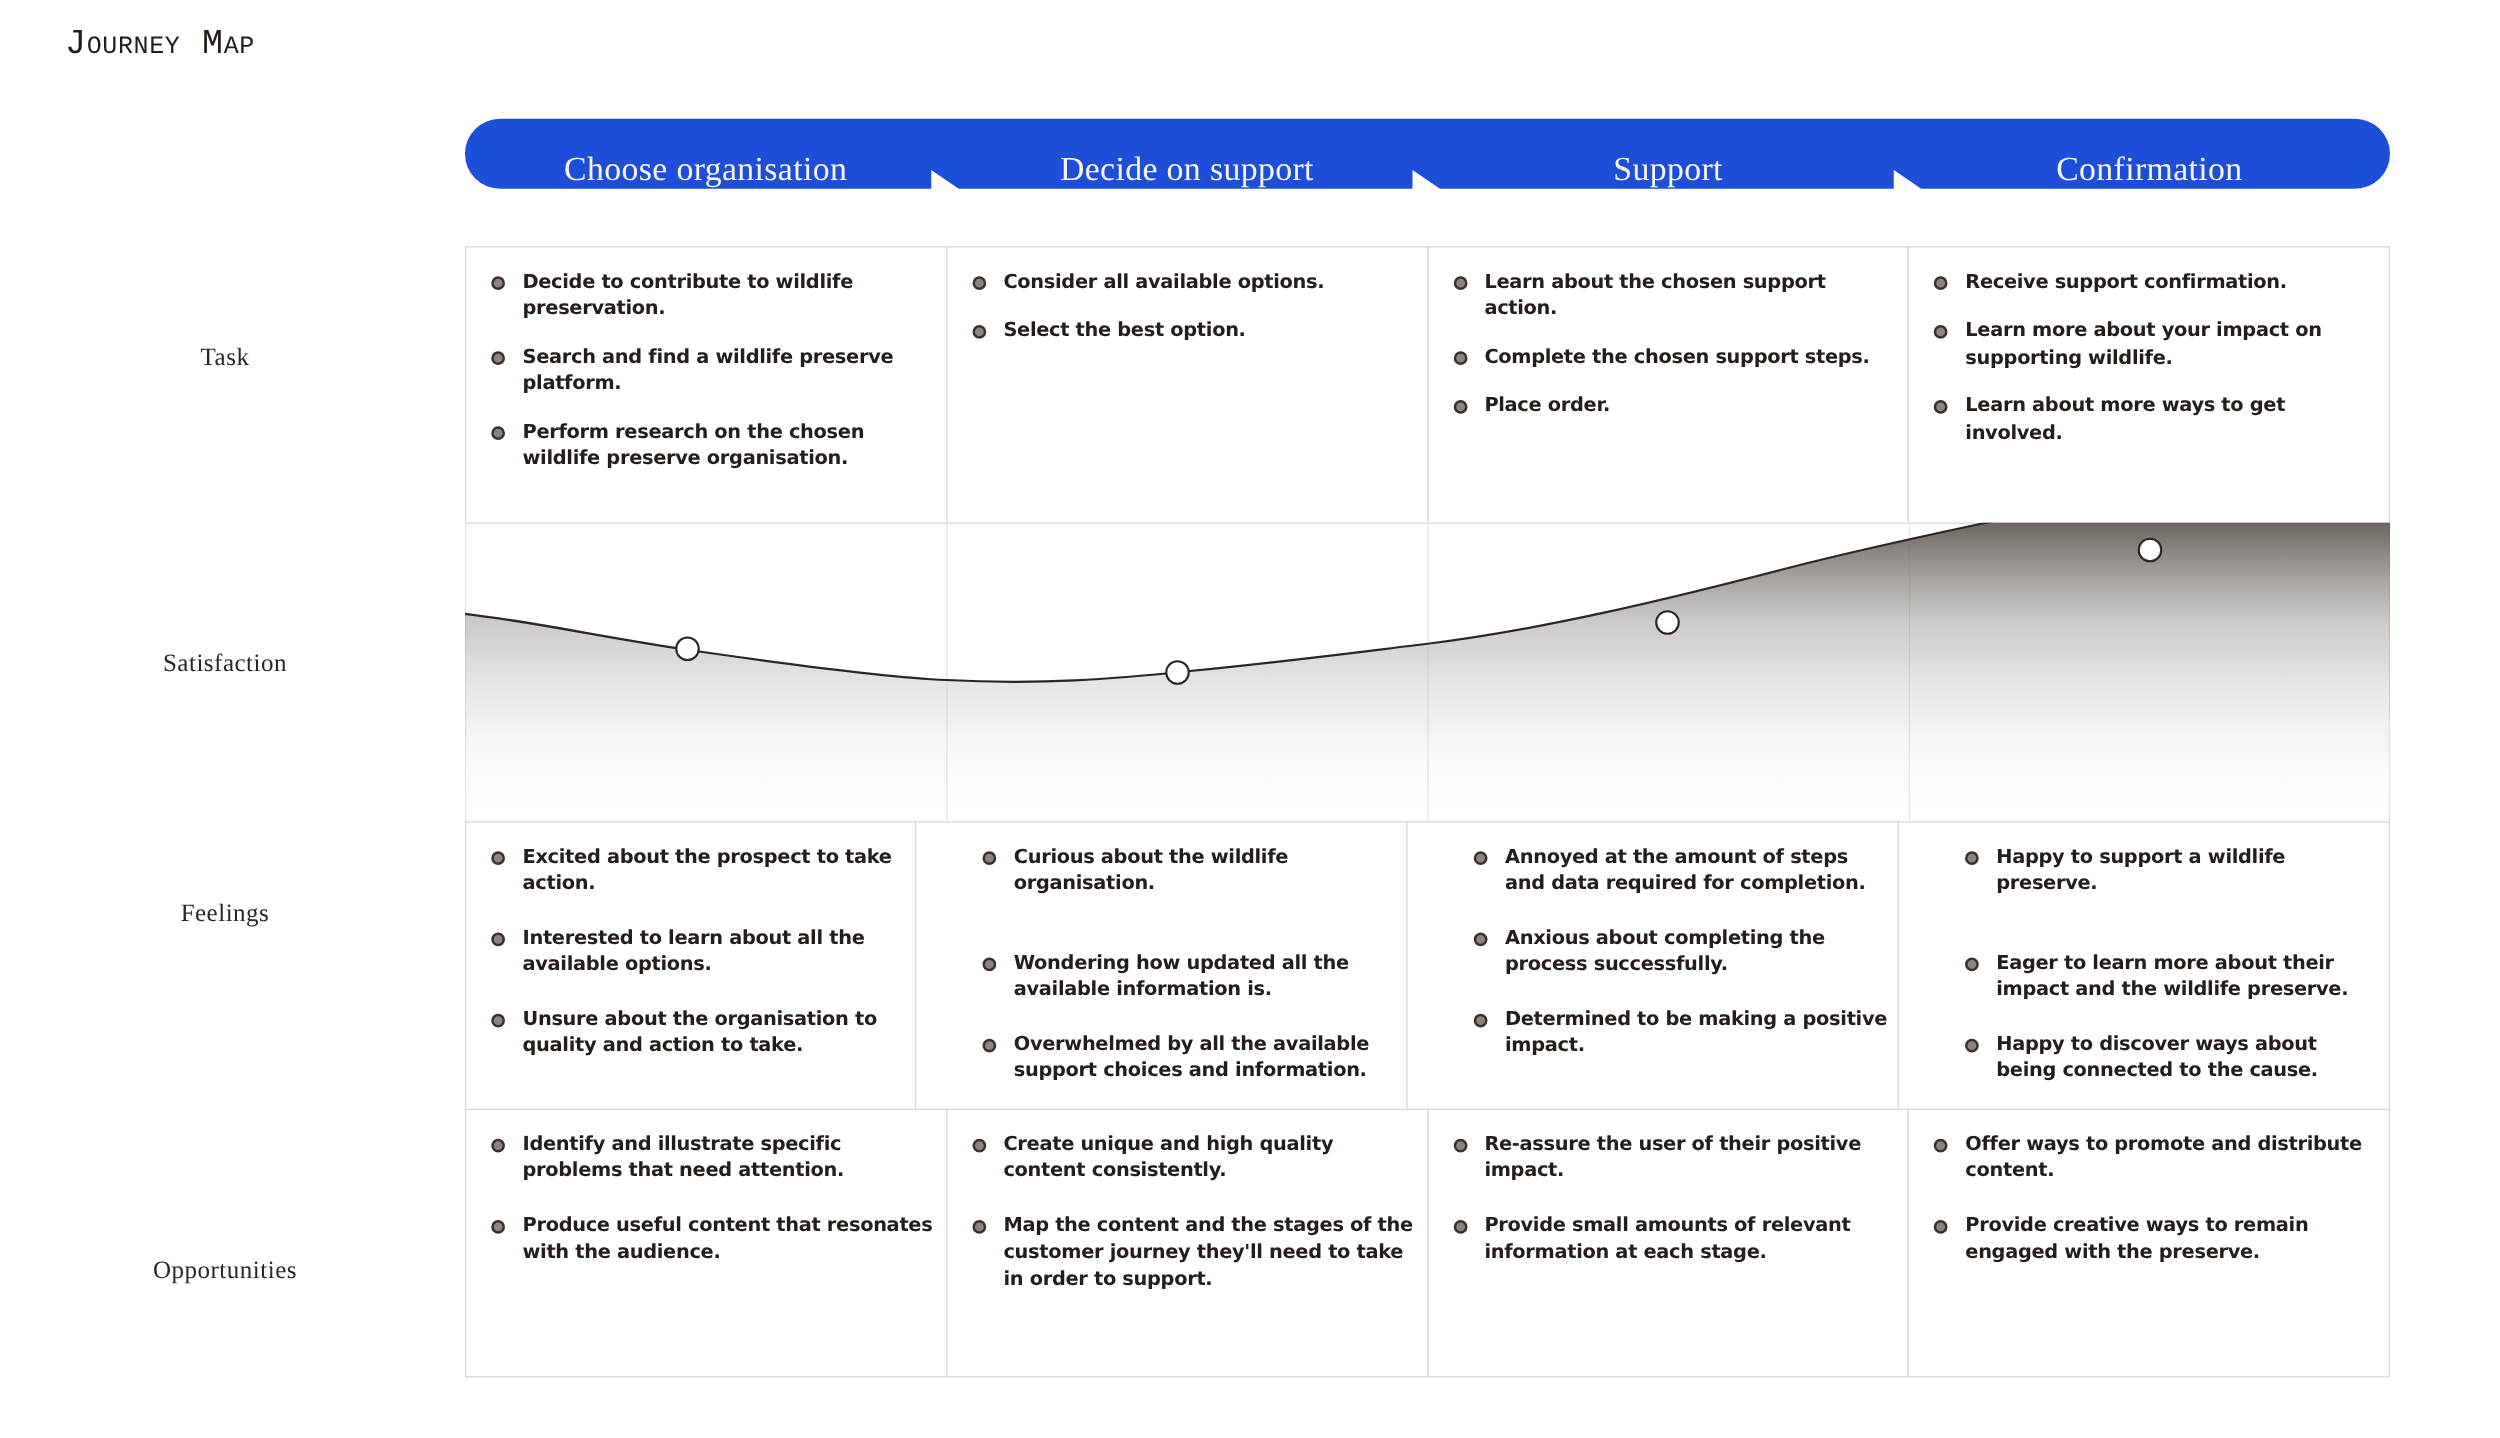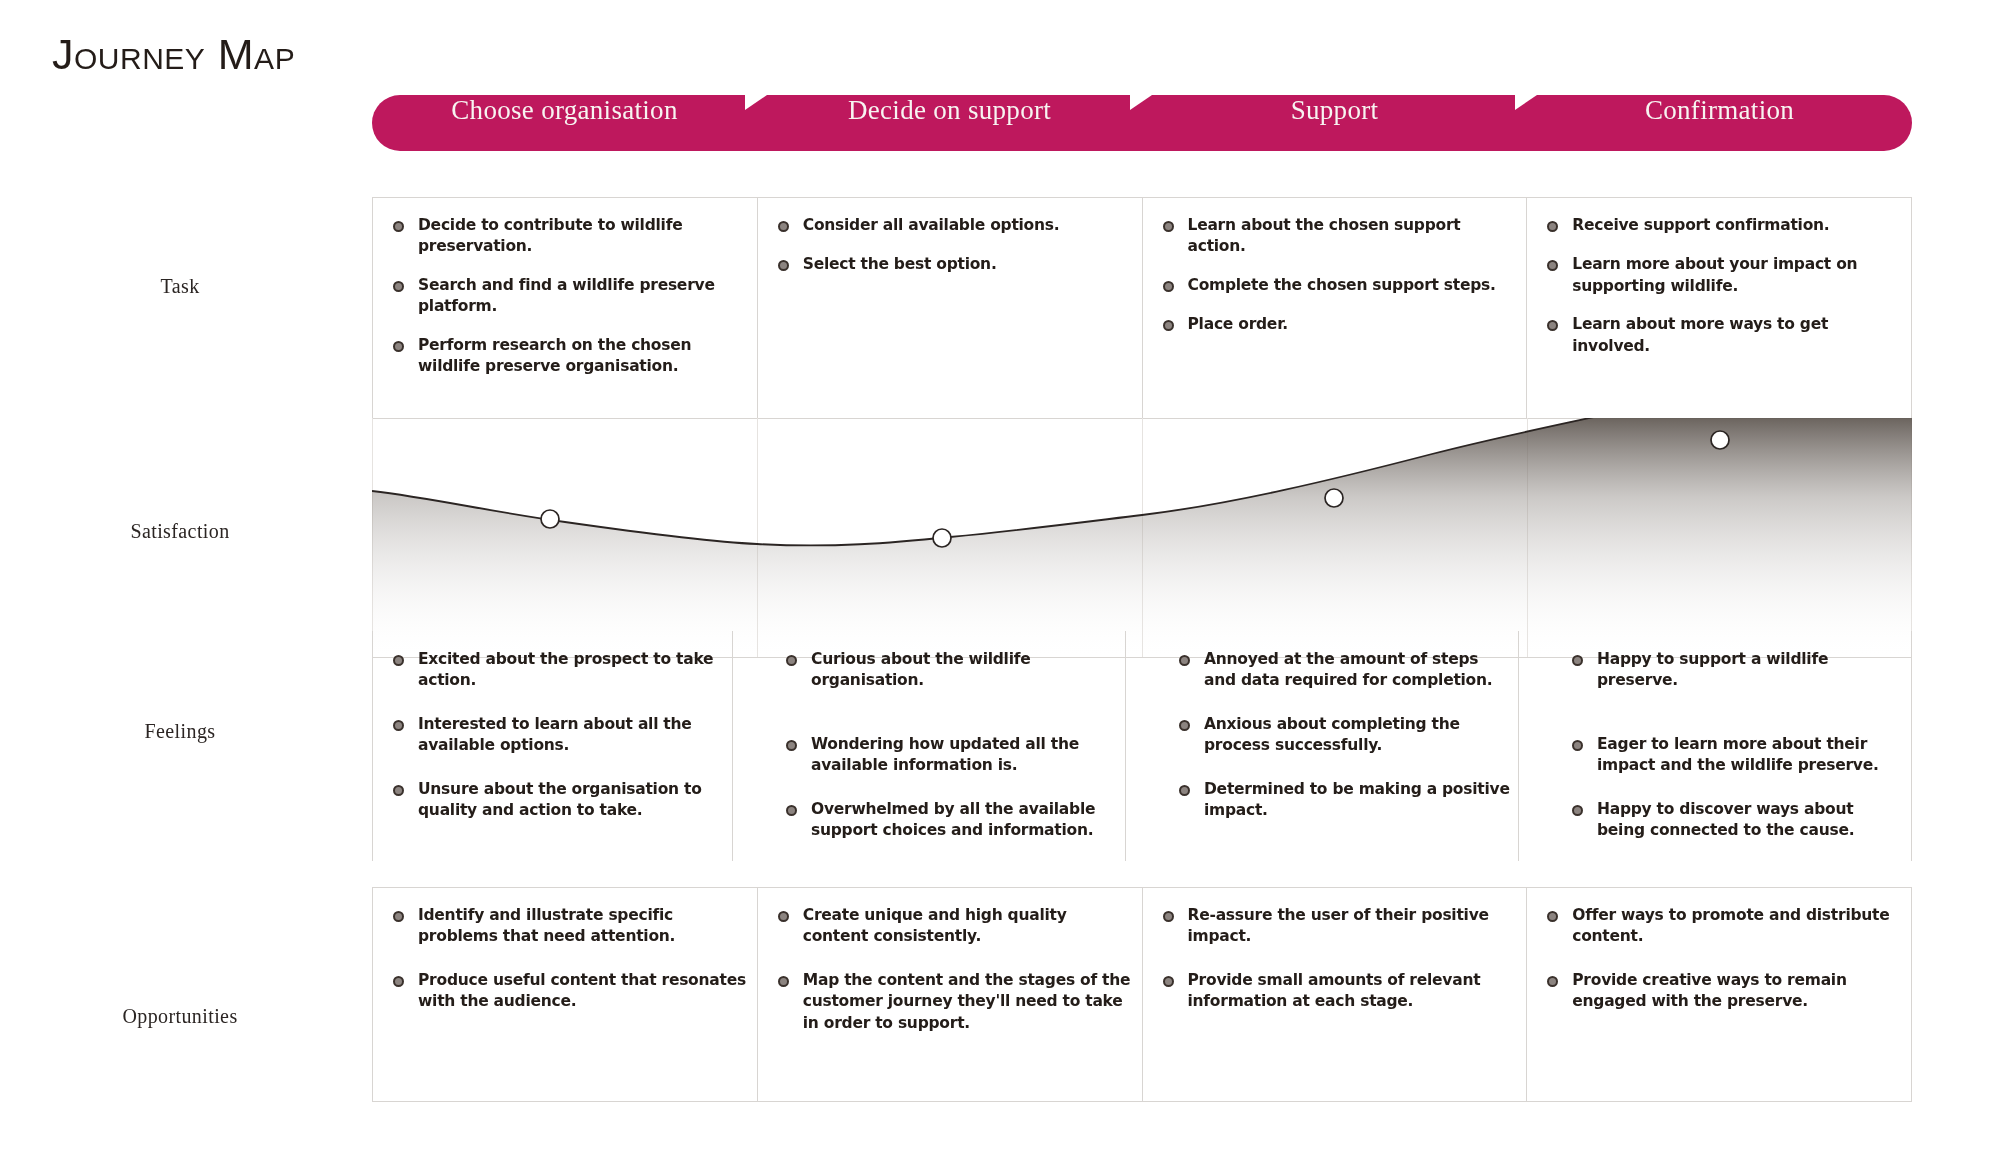--- a/index.html
+++ b/index.html
@@ -13,41 +13,41 @@
     font-family: "Liberation Sans", sans-serif;
     color: #2b2523;
     overflow: hidden;
     position: relative;
   }
 
   
   #page-title {
     position: absolute;
     left: 52px;
-    top: 30px;
-    font-family: Liberation Sans, sans-serif;
-    font-size: 43px;
+    top: 20px;
+    font-family: Liberation Mono, monospace;
+    font-size: 28px;
     letter-spacing: 0.5px;
     color: #241c18;
     font-variant: small-caps;
     text-transform: capitalize;
     white-space: nowrap;
   }
 
   
   #stage-bar {
     position: absolute;
     left: 372px;
     top: 95px;
     width: 1540px;
     height: 56px;
-    background: #be185d;
+    background: #1d4ed8;
     border-radius: 28px;
     display: flex;
-    align-items: flex-start;
+    align-items: flex-end;
   }
   .stage-cell {
     flex: 1 1 0;
     text-align: center;
     color: #f7f4f1;
     font-family: "Liberation Serif", serif;
     font-size: 27px;
     letter-spacing: 0.3px;
     white-space: nowrap;
   }
@@ -106,21 +106,21 @@
   #hline-feel   { top: 690px; }
   #hline-bottom { top: 904px; }
 
   .section {
     position: absolute;
     left: 0;
     width: 1540px;
     display: flex;
   }
   #section-task   { top: 0px;   height: 221px; }
-  #section-feel   { top: 434px; height: 230px; gap: 33px; }
+  #section-feel   { top: 460px; height: 230px; gap: 33px; }
   #section-opp    { top: 690px; height: 214px; }
 
   .col {
     flex: 1 1 0;
     border-right: 1px solid #d8d5d2;
     padding: 18px 6px 0 20px;
     box-sizing: border-box;
   }
   .col:first-child { border-left: 1px solid #d8d5d2; }
 

